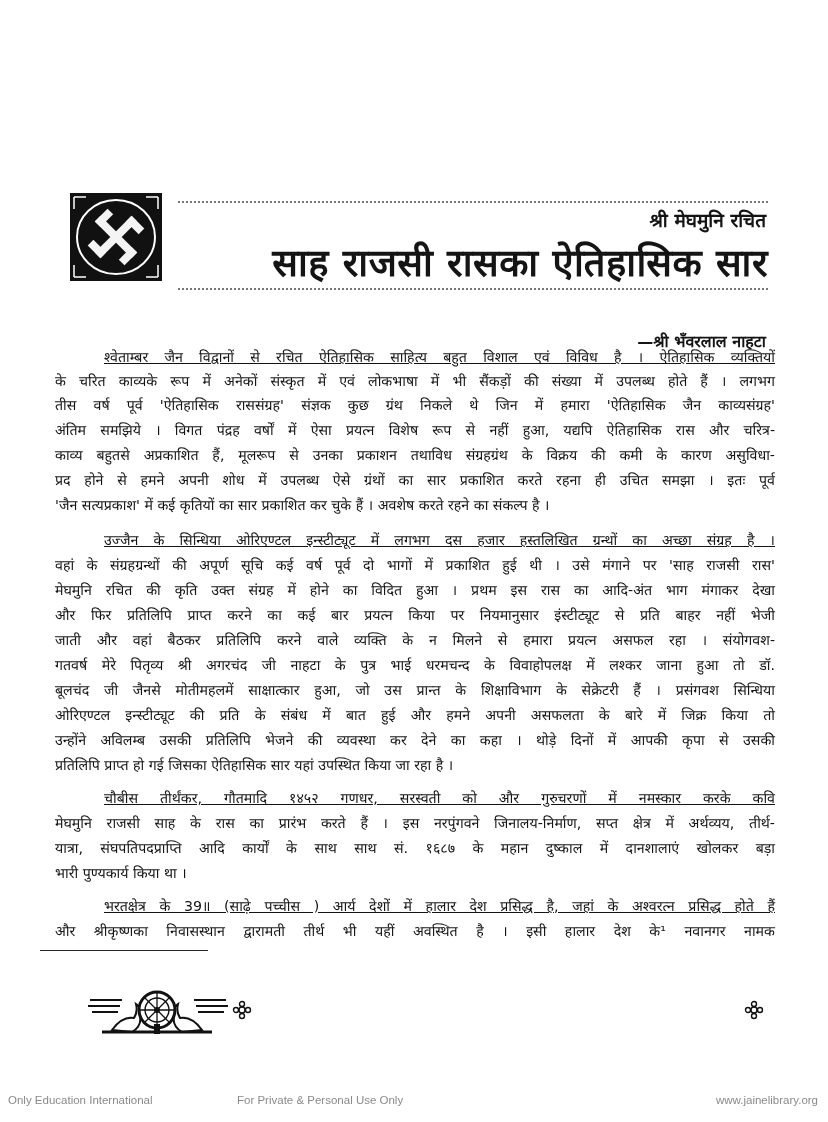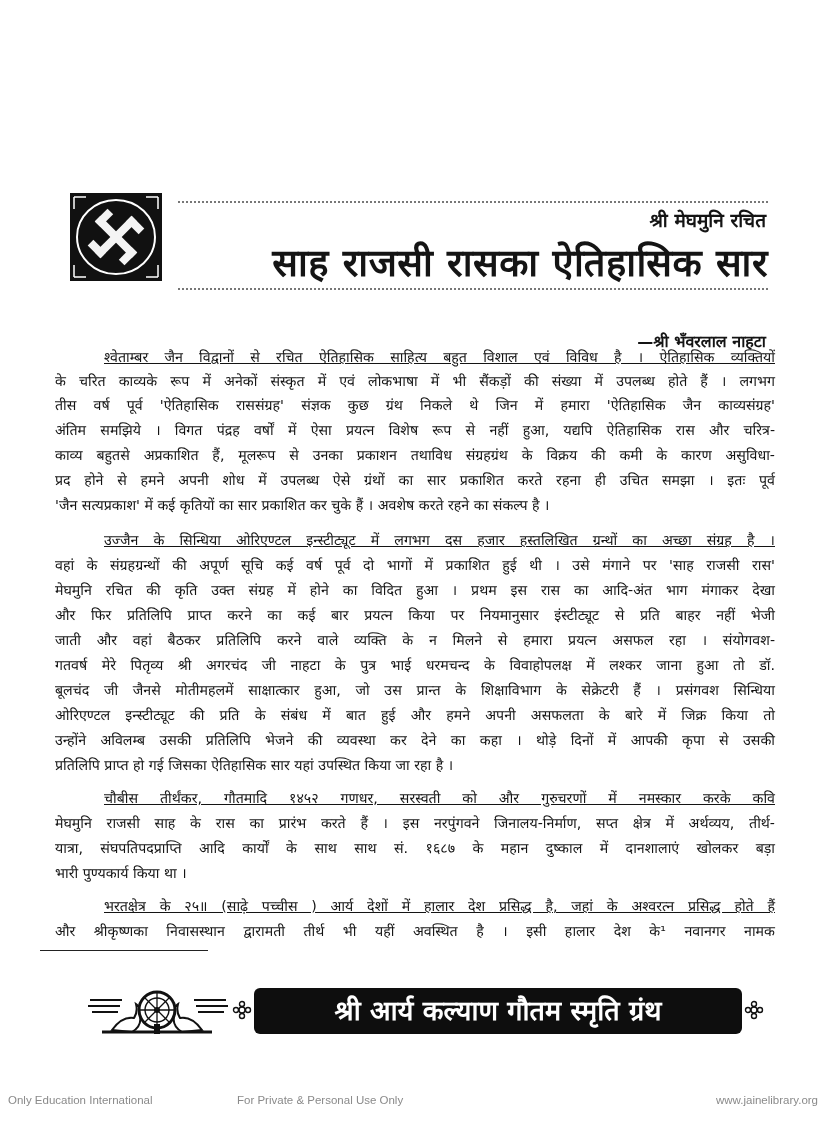--- a/index.html
+++ b/index.html
@@ -99,21 +99,21 @@
   </div>
 
   <div>
     <div class="line indent" style="top:788px">चौबीस तीर्थंकर, गौतमादि १४५२ गणधर, सरस्वती को और गुरुचरणों में नमस्कार करके कवि</div>
     <div class="line" style="top:813px">मेघमुनि राजसी साह के रास का प्रारंभ करते हैं । इस नरपुंगवने जिनालय-निर्माण, सप्त क्षेत्र में अर्थव्यय, तीर्थ-</div>
     <div class="line" style="top:838px">यात्रा, संघपतिपदप्राप्ति आदि कार्यों के साथ साथ सं. १६८७ के महान दुष्काल में दानशालाएं खोलकर बड़ा</div>
     <div class="line last" style="top:863px">भारी पुण्यकार्य किया था ।</div>
   </div>
 
   <div>
-    <div class="line indent" style="top:896px">भरतक्षेत्र के २५॥ (साढ़े पच्चीस ) आर्य देशों में हालार देश प्रसिद्ध है, जहां के अश्वरत्न प्रसिद्ध होते हैं</div>
+    <div class="line indent" style="top:896px">भरतक्षेत्र के 39॥ (साढ़े पच्चीस ) आर्य देशों में हालार देश प्रसिद्ध है, जहां के अश्वरत्न प्रसिद्ध होते हैं</div>
     <div class="line" style="top:921px">और श्रीकृष्णका निवासस्थान द्वारामती तीर्थ भी यहीं अवस्थित है । इसी हालार देश के¹ नवानगर नामक</div>
   </div>
 
   <div class="fn-rule"></div>
 
   <div class="banner">
     <div class="banner-art">
       <svg width="150" height="50" viewBox="0 0 150 50">
         <g stroke="#111" stroke-width="2" fill="none">
           <path d="M8 14 L40 14 M6 20 L38 20 M10 26 L36 26"></path>
@@ -138,21 +138,20 @@
       <svg width="20" height="20" viewBox="0 0 20 20">
           <g fill="none" stroke="#111" stroke-width="1.4">
             <circle cx="10" cy="10" r="3"></circle>
             <circle cx="10" cy="4" r="2.5"></circle>
             <circle cx="10" cy="16" r="2.5"></circle>
             <circle cx="4" cy="10" r="2.5"></circle>
             <circle cx="16" cy="10" r="2.5"></circle>
           </g>
         </svg>
     </div>
-    <div class="banner-box">श्री आर्य कल्याण गौतम स्मृति ग्रंथ</div>
     <div class="banner-flower" style="left:662px">
       <svg width="20" height="20" viewBox="0 0 20 20">
           <g fill="none" stroke="#111" stroke-width="1.4">
             <circle cx="10" cy="10" r="3"></circle>
             <circle cx="10" cy="4" r="2.5"></circle>
             <circle cx="10" cy="16" r="2.5"></circle>
             <circle cx="4" cy="10" r="2.5"></circle>
             <circle cx="16" cy="10" r="2.5"></circle>
           </g>
         </svg>

